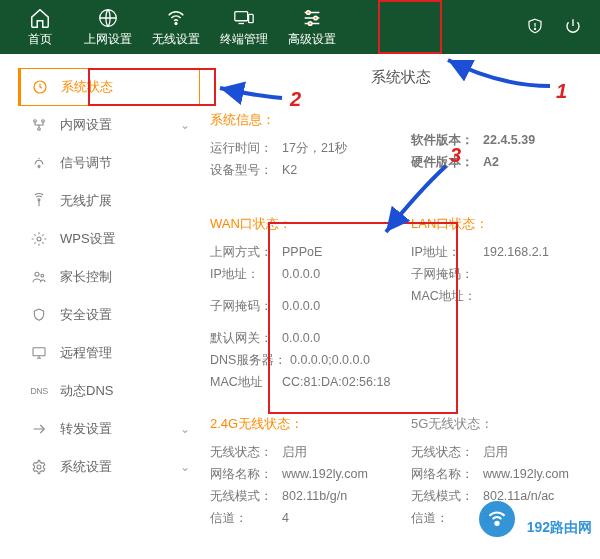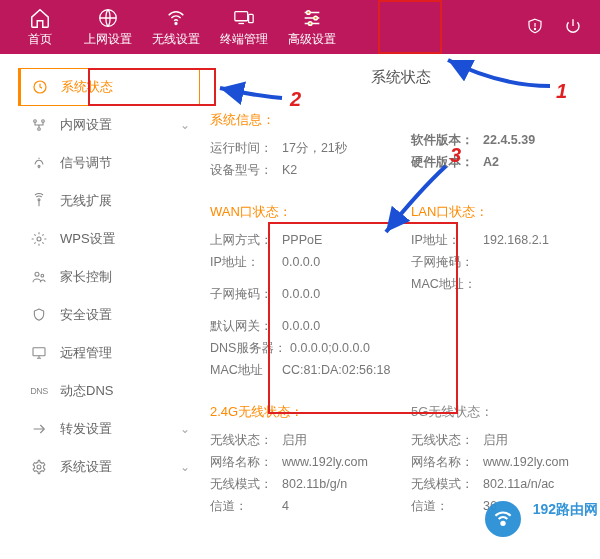--- a/index.html
+++ b/index.html
@@ -1,19 +1,19 @@
 <!DOCTYPE html>
 <html><head>
 <meta charset="utf-8">
 <style>
   * { box-sizing: border-box; margin: 0; padding: 0; }
   body { font-family: "Microsoft YaHei", Arial, sans-serif; font-size: 13px; background: #fff; width: 600px; height: 559px; overflow: hidden; position: relative; }
   
   
-  .topnav { background: #be185d; height: 54px; display: flex; align-items: center; padding: 0 6px; color: #fff; }
+  .topnav { background: #14532d; height: 54px; display: flex; align-items: center; padding: 0 6px; color: #fff; }
   .nav-item { width: 68px; height: 54px; display: flex; flex-direction: column; align-items: center; justify-content: center; font-size: 12px; cursor: pointer; }
   .nav-item .ico { width: 22px; height: 22px; display: flex; align-items: center; justify-content: center; }
   .nav-item .lbl { margin-top: 2px; }
   .nav-sep { flex: 1; }
   .nav-right { display: flex; align-items: center; gap: 18px; padding-right: 10px; }
   .nav-right .ico { width: 20px; height: 20px; }
   
   
   .body { display: flex; height: calc(559px - 54px); }
   .sidebar { width: 210px; padding: 14px 0 0 0; border-right: 0; }
@@ -40,21 +40,21 @@
   .hl-red { border: 2px solid #e02020; }
   .hl-adv { position: absolute; top: 0px; left: 378px; width: 64px; height: 54px; pointer-events: none; }
   .hl-sys { position: absolute; top: 68px; left: 88px; width: 128px; height: 38px; pointer-events: none; }
   .hl-wan { position: absolute; top: 222px; left: 268px; width: 190px; height: 192px; pointer-events: none; }
   
   
   .arrow { position: absolute; pointer-events: none; }
   .num { position: absolute; color: #e02020; font-size: 20px; font-weight: bold; font-style: italic; }
   
   
-  .watermark { position: absolute; right: 2px; bottom: 22px; display: flex; align-items: flex-start; gap: 12px; opacity: 0.95; }
+  .watermark { position: absolute; right: 8px; bottom: 22px; display: flex; align-items: flex-end; gap: 12px; opacity: 0.95; }
   .wm-circle { width: 36px; height: 36px; border-radius: 50%; background: #2a8fd6; display:flex; align-items:center; justify-content:center; color:#fff; font-size:10px; }
   .wm-text { font-size: 14px; font-weight: bold; color: #2a8fd6; }
   
   svg { display: block; }
 </style>
 </head>
 <body>
 
 <div class="topnav">
   <div class="nav-item">
@@ -245,21 +245,21 @@
             <span class="k">软件版本：</span>
             <span class="v">22.4.5.39</span>
           </div>
         <div class="row">
             <span class="k">硬件版本：</span>
             <span class="v">A2</span>
           </div>
       </div>
     </div>
 
-    <div class="cols" style="margin-top:16px;">
+    <div class="cols" style="margin-top:28px;">
       <div class="col">
         <div class="section-title">WAN口状态：</div>
         <div class="row">
             <span class="k">上网方式：</span>
             <span class="v">PPPoE</span>
           </div>
         <div class="row">
             <span class="k">IP地址：</span>
             <span class="v">0.0.0.0</span>
           </div>

